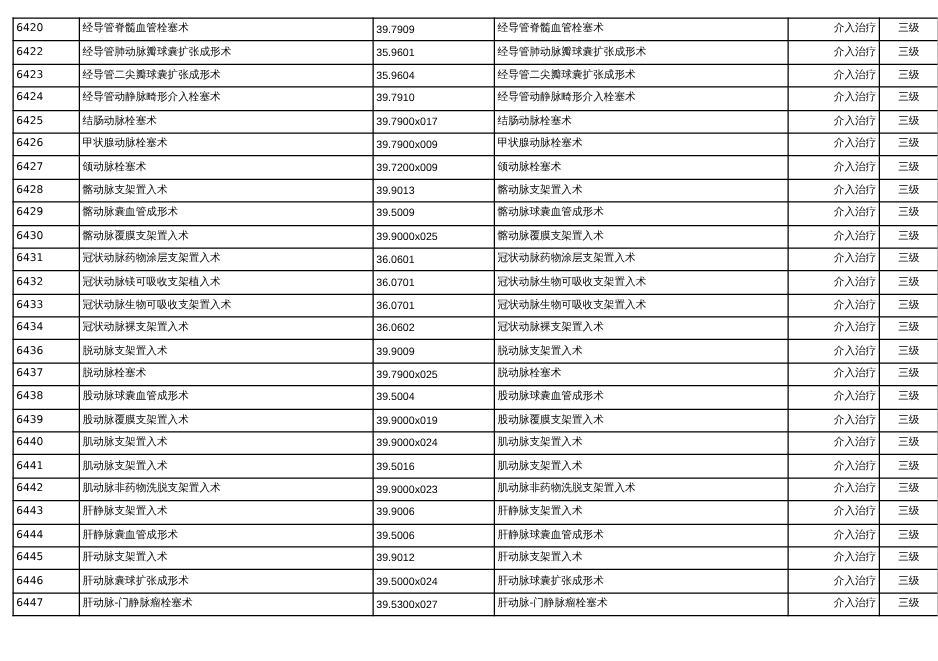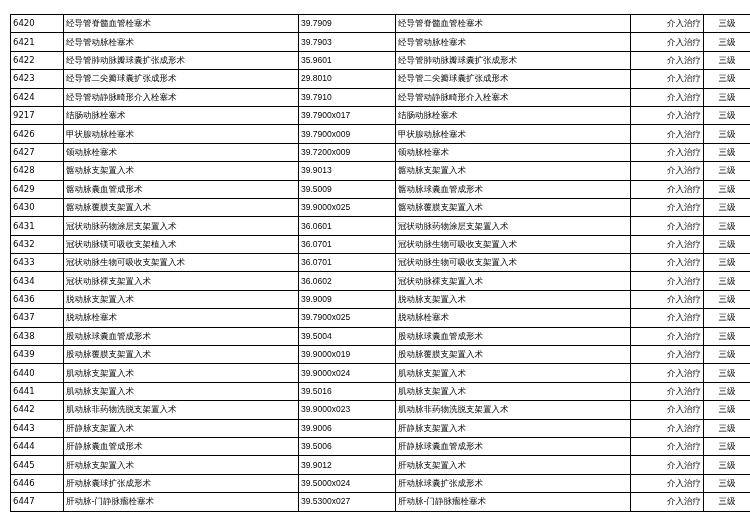--- a/index.html
+++ b/index.html
@@ -75,53 +75,45 @@
     <tbody>
         <tr>
           <td class="c-code">6420</td>
           <td class="c-name1">经导管脊髓血管栓塞术</td>
           <td class="c-icd">39.7909</td>
           <td class="c-name2">经导管脊髓血管栓塞术</td>
           <td class="c-cat">介入治疗</td>
           <td class="c-level">三级</td>
         </tr>
         <tr>
-          <td class="c-code">6421</td>
-          <td class="c-name1">经导管动脉栓塞术</td>
-          <td class="c-icd">39.7903</td>
-          <td class="c-name2">经导管动脉栓塞术</td>
-          <td class="c-cat">介入治疗</td>
-          <td class="c-level">三级</td>
-        </tr>
-        <tr>
           <td class="c-code">6422</td>
           <td class="c-name1">经导管肺动脉瓣球囊扩张成形术</td>
           <td class="c-icd">35.9601</td>
           <td class="c-name2">经导管肺动脉瓣球囊扩张成形术</td>
           <td class="c-cat">介入治疗</td>
           <td class="c-level">三级</td>
         </tr>
         <tr>
           <td class="c-code">6423</td>
           <td class="c-name1">经导管二尖瓣球囊扩张成形术</td>
-          <td class="c-icd">29.8010</td>
+          <td class="c-icd">35.9604</td>
           <td class="c-name2">经导管二尖瓣球囊扩张成形术</td>
           <td class="c-cat">介入治疗</td>
           <td class="c-level">三级</td>
         </tr>
         <tr>
           <td class="c-code">6424</td>
           <td class="c-name1">经导管动静脉畸形介入栓塞术</td>
           <td class="c-icd">39.7910</td>
           <td class="c-name2">经导管动静脉畸形介入栓塞术</td>
           <td class="c-cat">介入治疗</td>
           <td class="c-level">三级</td>
         </tr>
         <tr>
-          <td class="c-code">9217</td>
+          <td class="c-code">6425</td>
           <td class="c-name1">结肠动脉栓塞术</td>
           <td class="c-icd">39.7900x017</td>
           <td class="c-name2">结肠动脉栓塞术</td>
           <td class="c-cat">介入治疗</td>
           <td class="c-level">三级</td>
         </tr>
         <tr>
           <td class="c-code">6426</td>
           <td class="c-name1">甲状腺动脉栓塞术</td>
           <td class="c-icd">39.7900x009</td>

